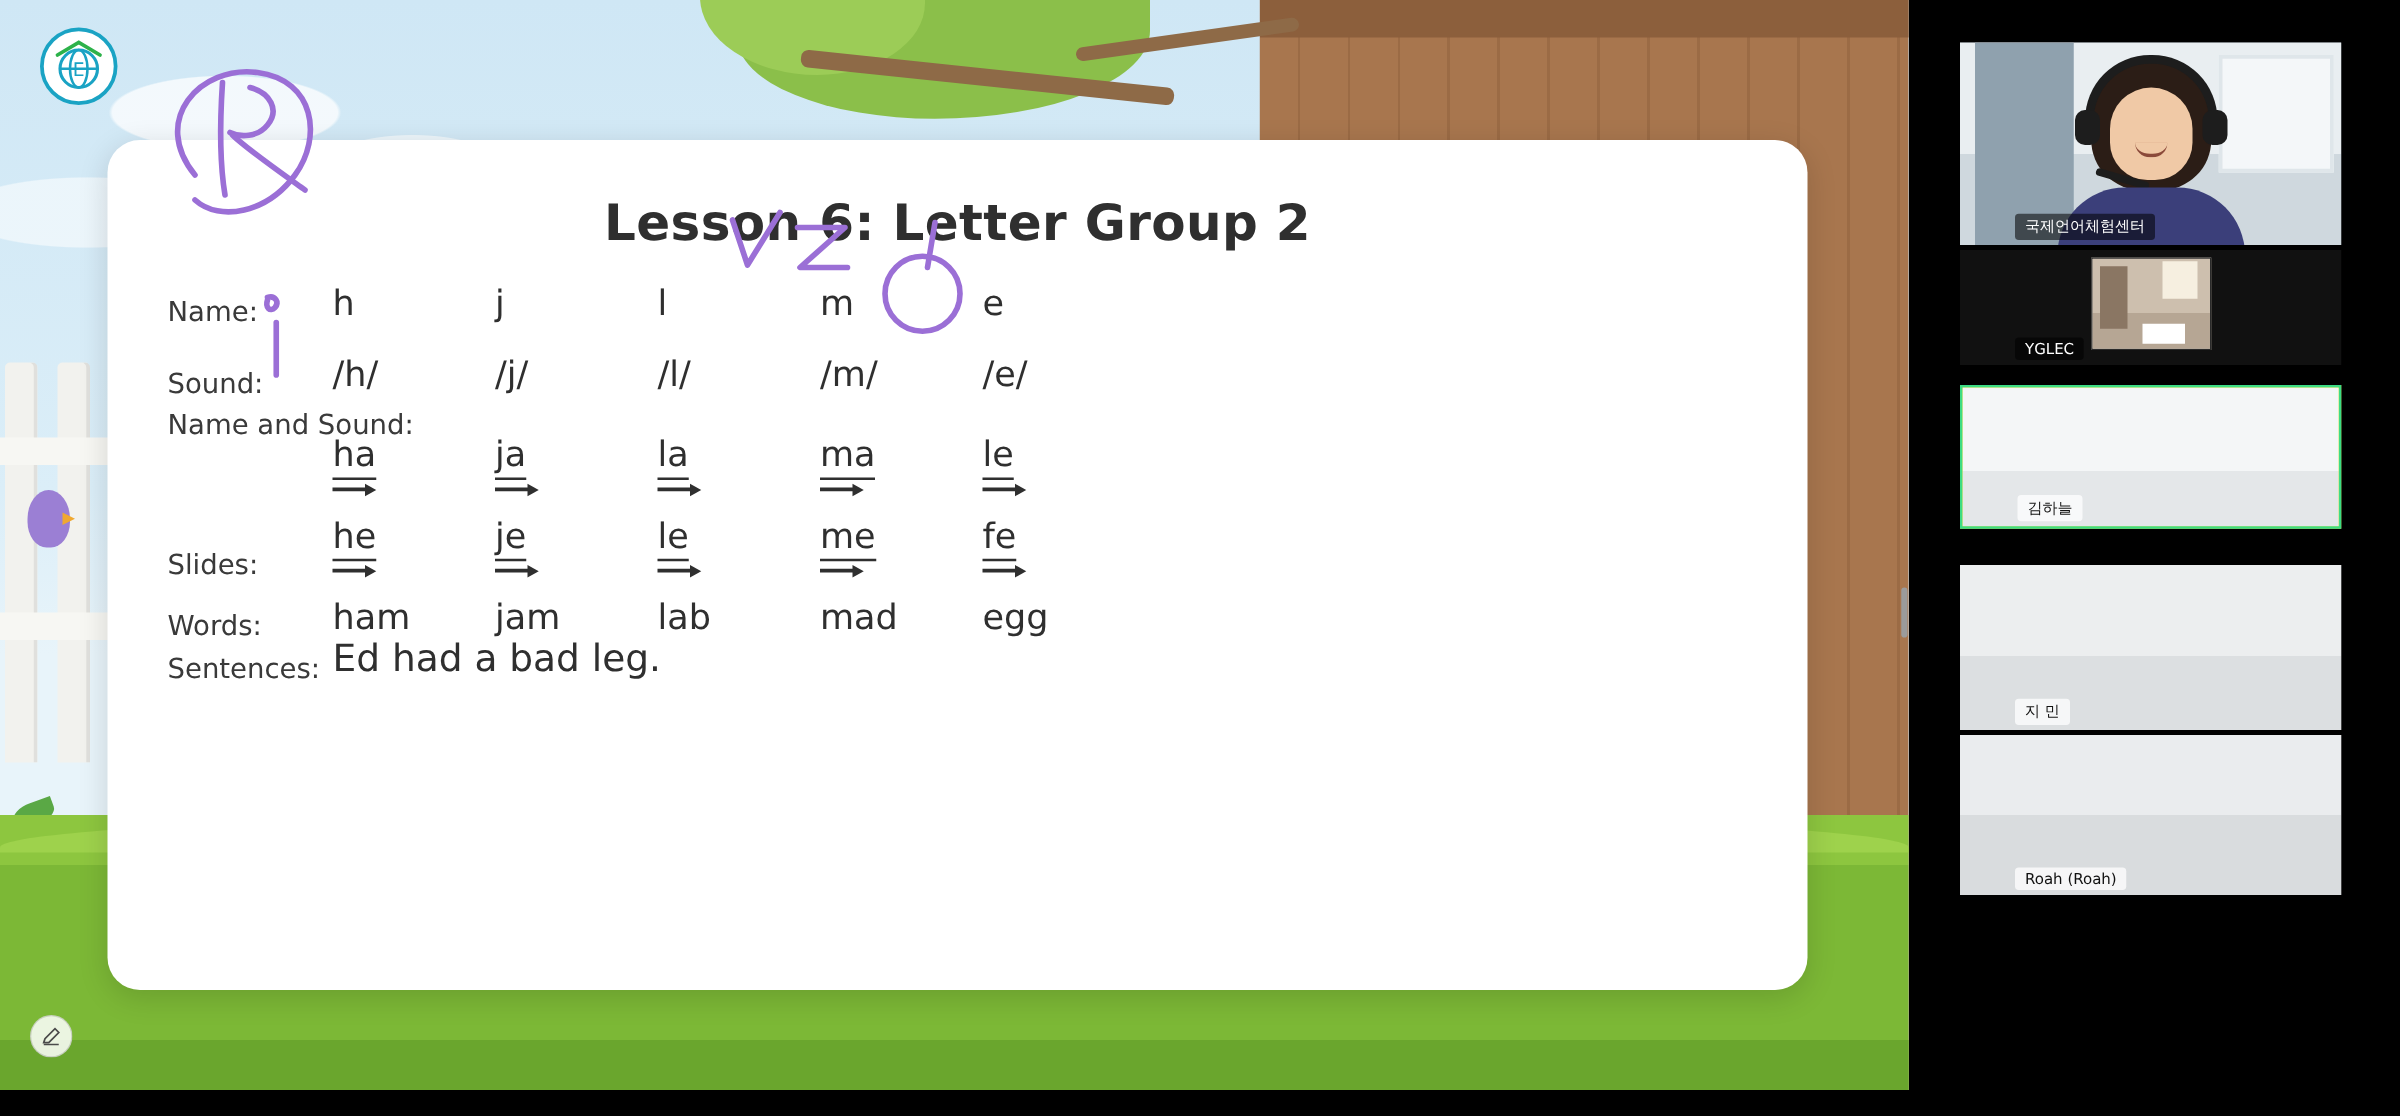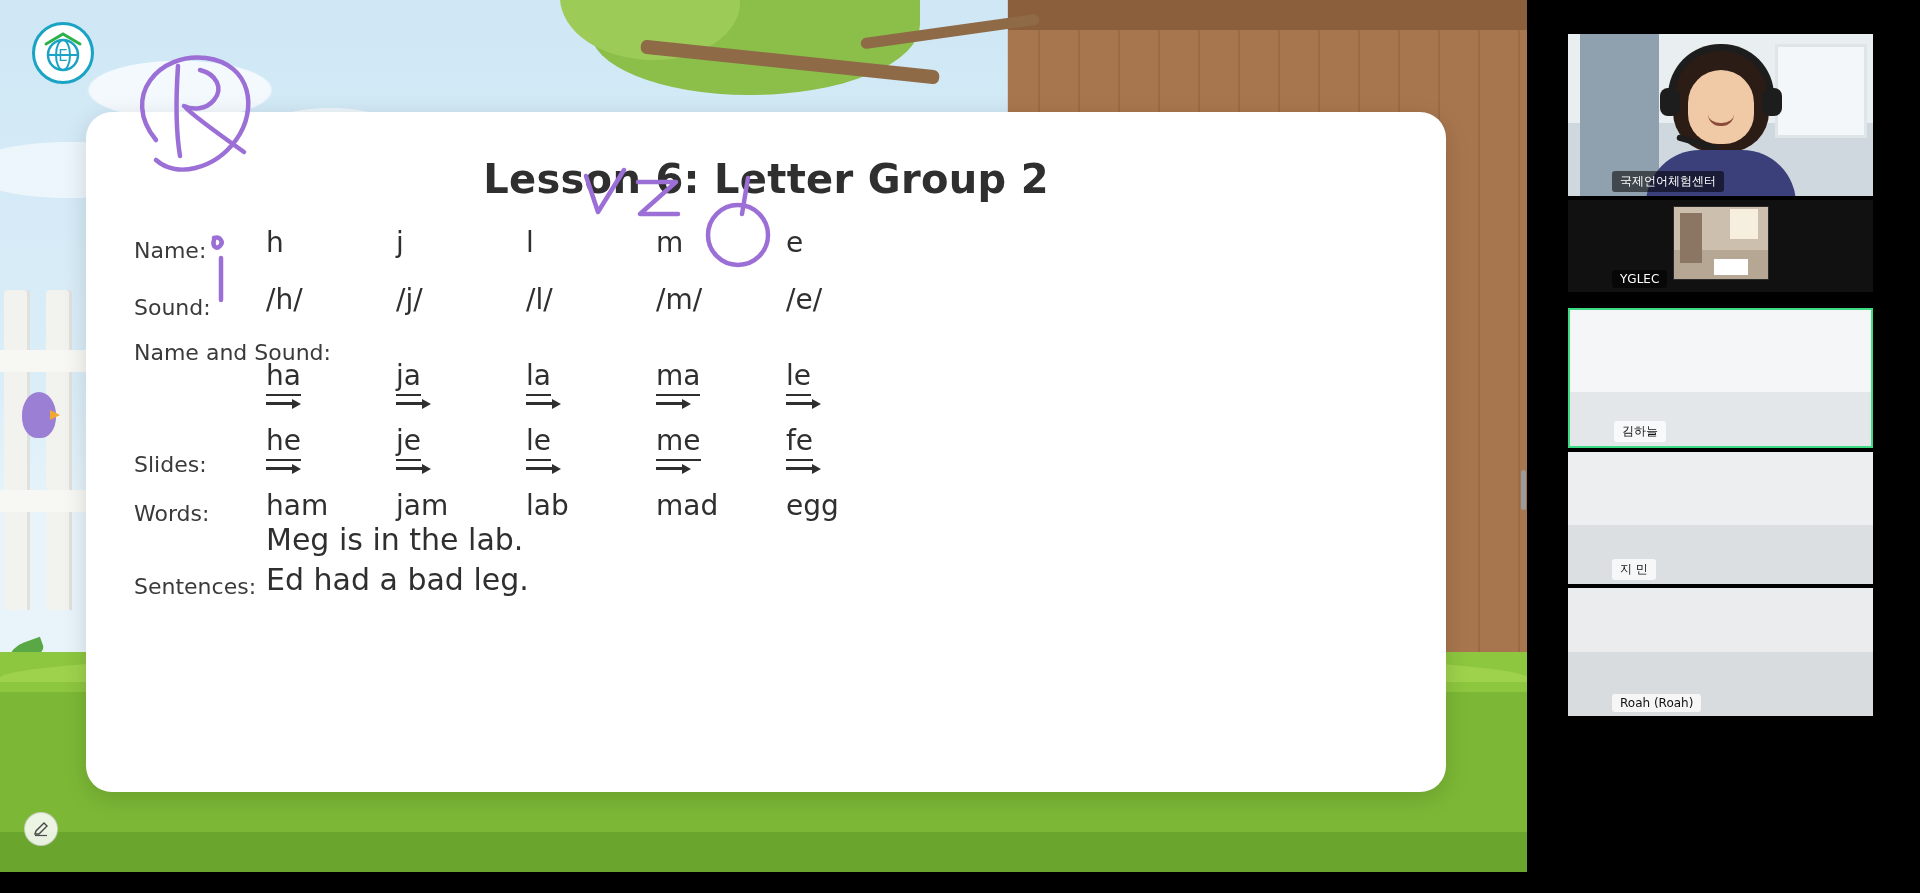--- a/index.html
+++ b/index.html
@@ -332,21 +332,21 @@
     position: absolute; left: 50%; top: 6px; transform: translateX(-50%);
     width: 96px; height: 74px; background: #d9cfc3;
     border: 1px solid #2a2a2a; overflow: hidden;
   }
   .thumb-wall { position: absolute; inset: 0; background: linear-gradient(#cdbfae 0 60%, #b6a694 60% 100%); }
   .thumb-door { position: absolute; left: 6px; top: 6px; width: 22px; height: 50px; background: #8a7663; }
   .thumb-light { position: absolute; right: 10px; top: 2px; width: 28px; height: 30px; background: #f6efe0; }
   .thumb-paper { position: absolute; left: 40px; bottom: 4px; width: 34px; height: 16px; background: #fff; }
 
   
-  #tile-kim  { top: 308px; height: 140px; background: #fde047; }
+  #tile-kim  { top: 308px; height: 115px; background: #fde047; }
   #tile-jin  { top: 452px; height: 132px; background: #f0f2f3; }
   #tile-roah { top: 588px; height: 128px; background: #e6e8ea; }
   .blank-cam {
     position: absolute; inset: 0;
     background: linear-gradient(#f4f6f7 0 60%, #e4e7e9 60% 100%);
   }
   .blank-cam.dim { background: linear-gradient(#eceeef 0 55%, #dcdfe1 55% 100%); }
   .blank-cam.soft { background: linear-gradient(#eaecee 0 50%, #d9dcde 50% 100%); }
 </style>
 </head>
@@ -422,21 +422,21 @@
         <div class="row-label" style="padding-top:6px;">Sound:</div>
         <div class="cells indent" style="margin-top:22px;">
           <div class="cell">/h/</div>
           <div class="cell">/j/</div>
           <div class="cell">/l/</div>
           <div class="cell">/m/</div>
           <div class="cell">/e/</div>
         </div>
       </div>
 
-      <div class="row" style="margin-top:20px; display:block;">
+      <div class="row" style="margin-top:8px; display:block;">
         <div class="row-label wide" style="padding-top:0; width:auto;">Name and Sound:</div>
       </div>
 
       <div class="row" style="margin-top:-20px;">
         <div class="row-label" style="padding-top:22px;">Slides:</div>
         <div style="flex:1 1 auto; margin-left:24px; margin-top:10px;">
           <div class="cells">
             <div class="cell">
               <span class="slide-cell-slide">ha</span>
               <span class="arrow"></span>
@@ -492,21 +492,20 @@
             <div class="cell">lab</div>
             <div class="cell">mad</div>
             <div class="cell">egg</div>
           </div>
         </div>
       </div>
 
       <div class="row" style="margin-top:-6px;">
         <div class="row-label" style="padding-top:4px; width:120px; flex:0 0 120px;">Sentences:</div>
         <div style="flex:1 1 auto;">
-          <div class="sentence" style="margin-left:12px;">Meg is in the lab.</div>
           <div class="sentence" style="margin-left:12px;">Ed had a bad leg.</div>
         </div>
       </div>
 
     </div>
 
     <svg class="ink" viewBox="0 0 1527 872">
       <g stroke="#9b6fd6" fill="none" stroke-width="4.5" stroke-linecap="round" stroke-linejoin="round">
 
         <path d="M156 140 C120 96, 160 52, 206 58 C252 64, 258 110, 236 140 C214 170, 176 178, 156 160"></path>

